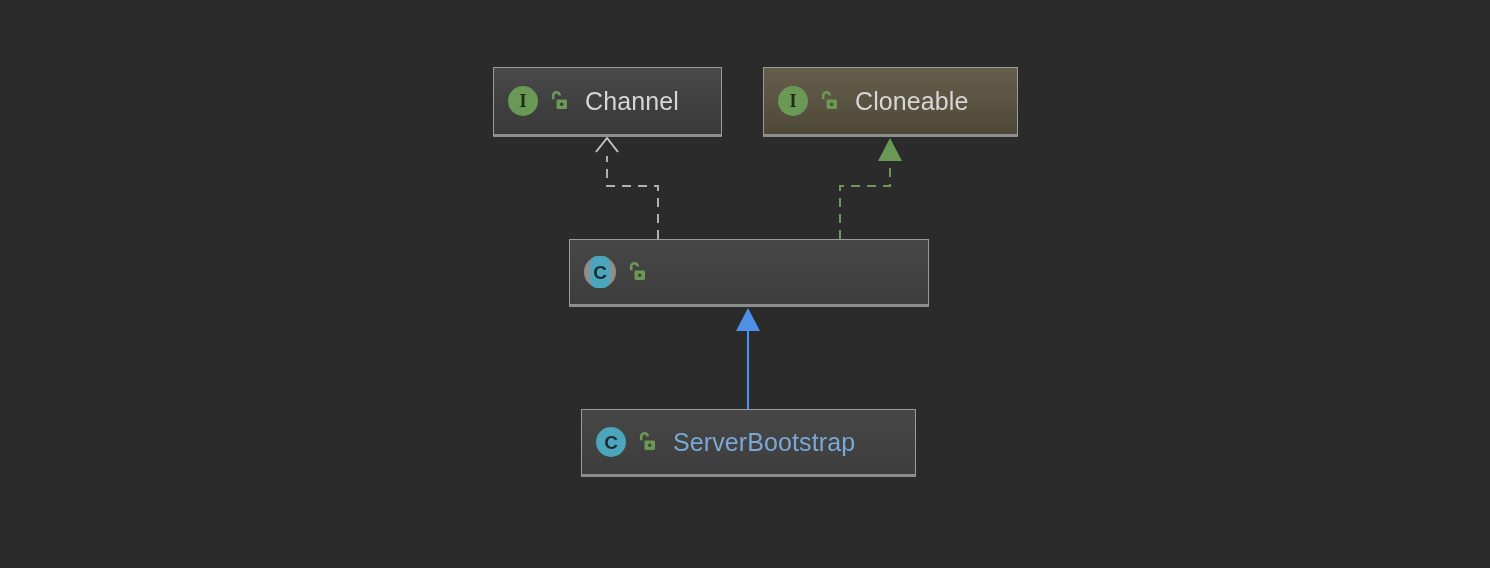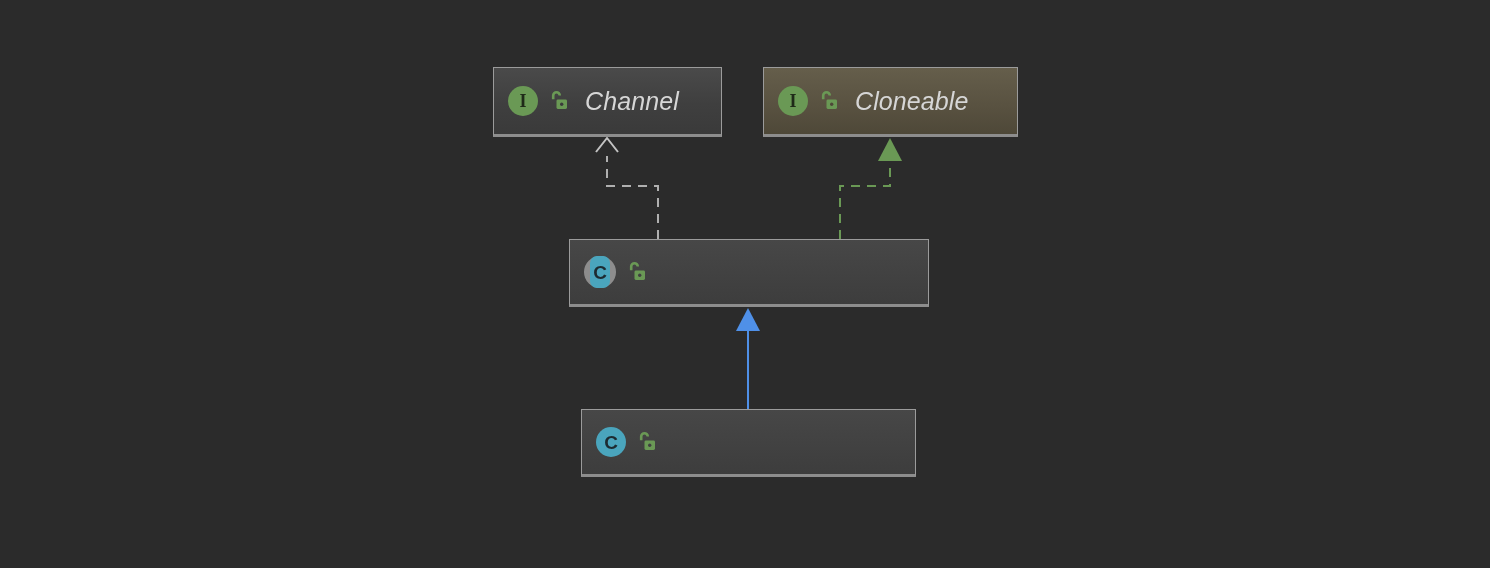--- a/index.html
+++ b/index.html
@@ -55,21 +55,20 @@
   }
   .node-concrete {
     background: linear-gradient(180deg, #474747 0%, #414141 60%, #3d3d3d 100%);
   }
 
   
   .node-label {
     white-space: nowrap;
     font-size: 25px;
     letter-spacing: 0.1px;
-    font-style: italic;
   }
   .label-white { color: #d6d6d6; }
   .label-blue  { color: #7aa7d4; }
 
   
   .icon-slot {
     flex: 0 0 auto;
     display: flex;
     align-items: center;
     justify-content: center;
@@ -208,15 +207,16 @@
     <span class="icon-slot">
       <span class="class-icon">C</span>
     </span>
     <span class="icon-slot lock-slot">
       <svg width="20" height="22" viewBox="0 0 20 22" aria-hidden="true">
         <path d="M4.2 9.2 V5.6 a3.3 3.3 0 0 1 6.6 0" fill="none" stroke="#6a9955" stroke-width="2.6" stroke-linecap="butt"></path>
         <rect x="7.5" y="9.6" width="10.5" height="9.4" rx="1.4" fill="#6a9955"></rect>
         <circle cx="12.7" cy="14.3" r="1.7" fill="#414141"></circle>
       </svg>
     </span>
+    <span class="node-label label-blue label-gap">ServerBootstrap</span>
   </div>
 
 </div>
 
 </body></html>

